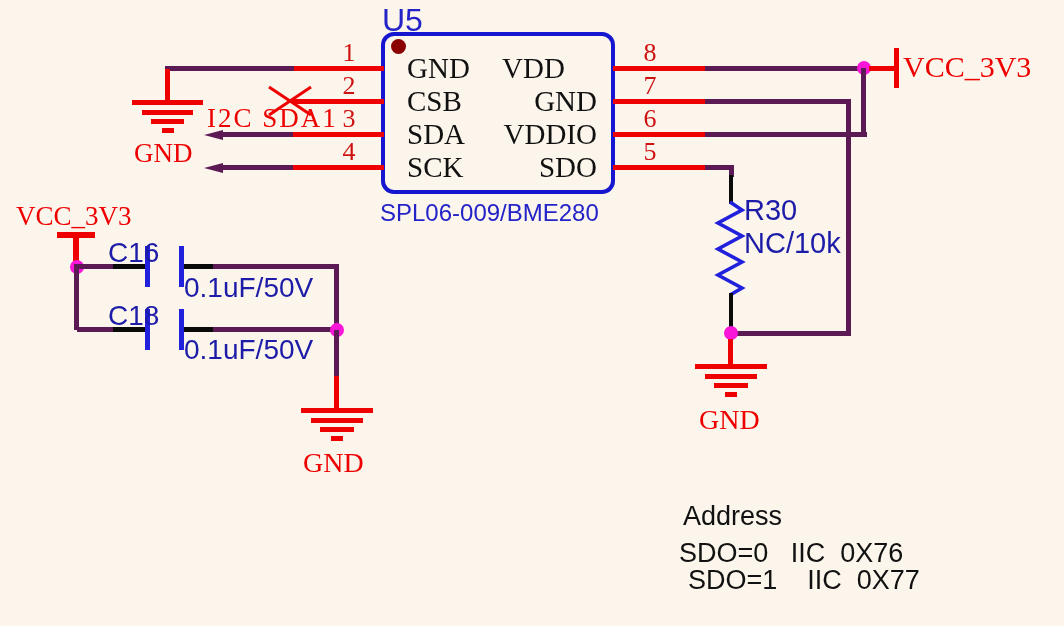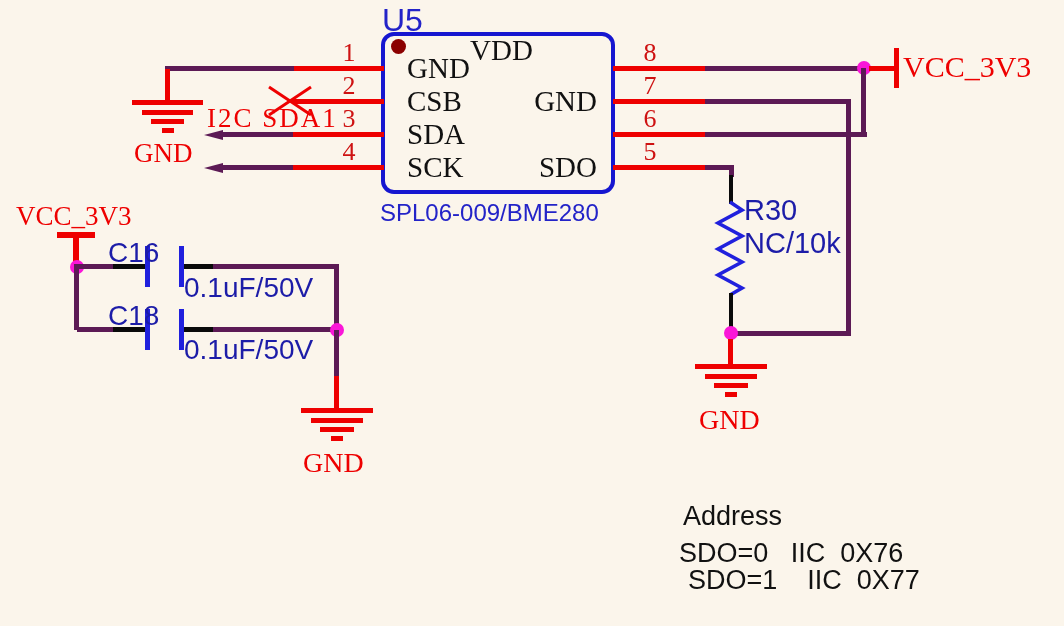--- a/index.html
+++ b/index.html
@@ -37,22 +37,23 @@
 
   <div class="chipbox"></div>
   <div class="chipdot"></div>
   <div class="tchip" style="left:382px;top:4px;font-size:32px;">U5</div>
   <div class="tchip" style="left:380px;top:201px;font-size:24px;">SPL06-009/BME280</div>
 
   <div class="tpin" style="left:407px;top:54px;">GND</div>
   <div class="tpin" style="left:407px;top:87px;">CSB</div>
   <div class="tpin" style="left:407px;top:120px;">SDA</div>
   <div class="tpin" style="left:407px;top:153px;">SCK</div>
-  <div class="tpin" style="left:470px;top:36px;width:127px;text-align:left;">VDD</div>
+  <div class="tpin" style="left:470px;top:54px;width:127px;text-align:center;">VDD</div>
   <div class="tpin" style="left:470px;top:87px;width:127px;text-align:right;">GND</div>
+  <div class="tpin" style="left:470px;top:120px;width:127px;text-align:right;">VDDIO</div>
   <div class="tpin" style="left:470px;top:153px;width:127px;text-align:right;">SDO</div>
 
   <div class="tnum" style="left:336px;top:40px;">1</div>
   <div class="tnum" style="left:336px;top:73px;">2</div>
   <div class="tnum" style="left:336px;top:106px;">3</div>
   <div class="tnum" style="left:336px;top:139px;">4</div>
   <div class="tnum" style="left:637px;top:40px;">8</div>
   <div class="tnum" style="left:637px;top:73px;">7</div>
   <div class="tnum" style="left:637px;top:106px;">6</div>
   <div class="tnum" style="left:637px;top:139px;">5</div>

